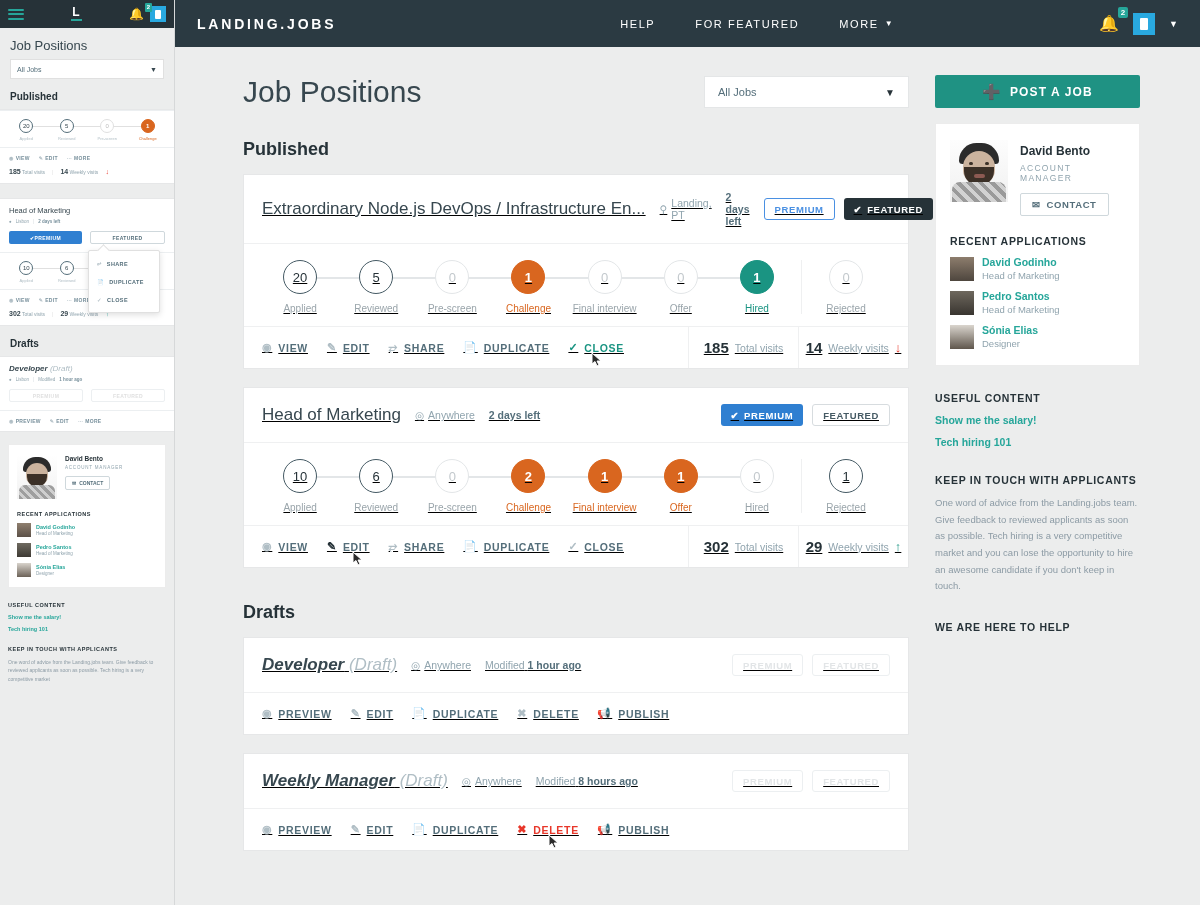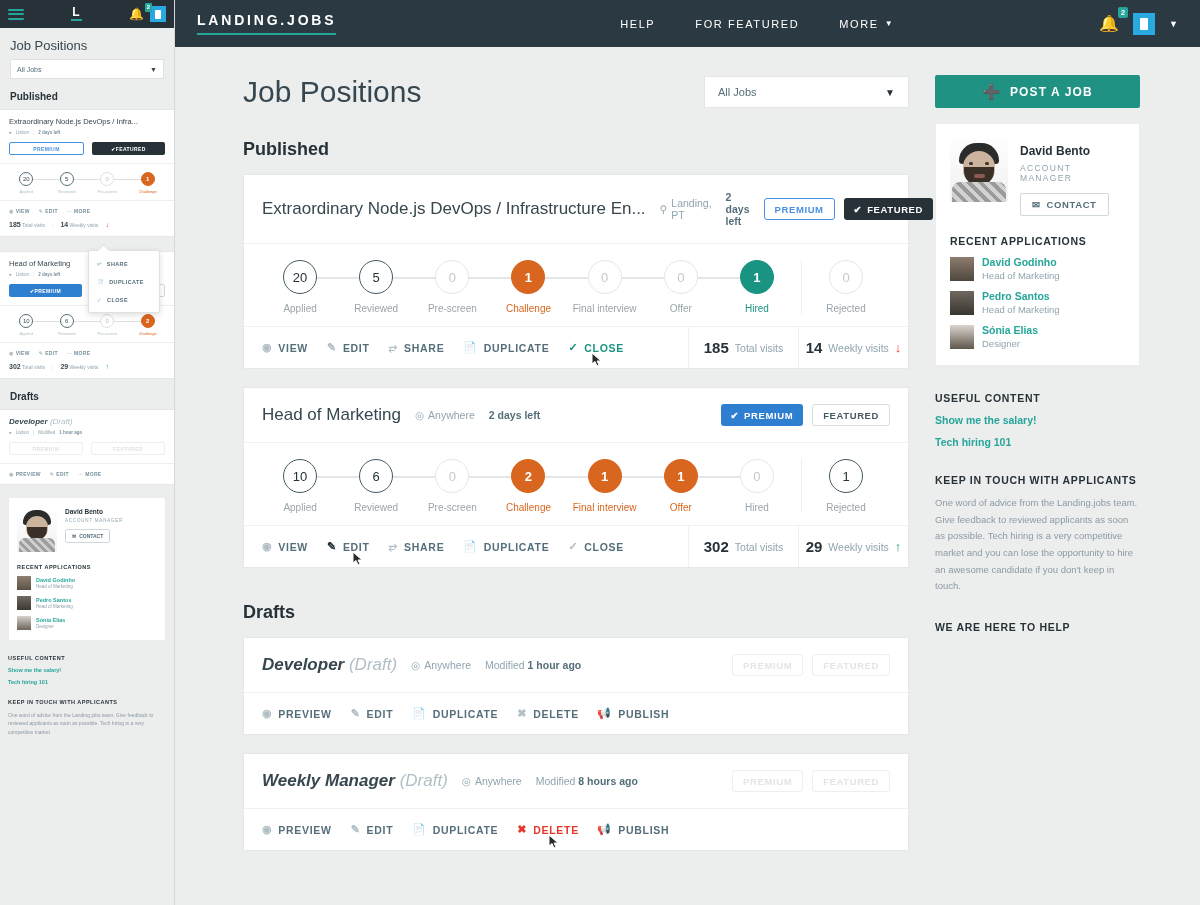--- a/index.html
+++ b/index.html
@@ -128,21 +128,21 @@
   .m-side-h { font-size: 5.5px; font-weight:700; color:#263238; letter-spacing:.5px; padding: 0 8px; margin-top: 14px;}
   .m-side-link { font-size: 5.5px; color:#26a69a; font-weight:700; padding: 0 8px; margin-top:6px; }
   .m-side-p { font-size: 5px; color:#8c9ba5; line-height: 1.65; padding: 0 8px; margin-top: 6px;}
 
   
   .desktop { flex: 1; height: 905px; background: #eceded; overflow: hidden; position: relative;}
   .topnav {
     height: 47px; background: #2b3a42; display: flex; align-items: center;
     padding: 0 22px; position: relative;
   }
-  .brand { display: flex; flex-direction: column; text-align: center; }
+  .brand { display: flex; flex-direction: row; text-align: center; }
   .brand-text { color:#fff; font-size: 14px; font-weight: 700; letter-spacing: 2.8px; }
   .brand-rule { height: 2px; background: #26a69a; margin-top: 5px; width: 100%; }
   .nav-links { display: flex; gap: 40px; margin: 0 auto; }
   .nav-link { color:#fff; font-size: 11px; letter-spacing: 1.6px; font-weight: 400; display:flex; align-items:center; gap:6px;}
   .nav-right { display: flex; align-items: center; gap: 14px; position:absolute; right: 22px;}
   .bell-wrap { position: relative; color:#fff; }
   .bell-wrap .badge {
     position: absolute; top: -7px; right: -9px; background: #26a69a; color:#fff;
     font-size: 8px; font-weight: 700; padding: 1px 3px; border-radius: 2px; line-height: 9px;
   }
@@ -158,21 +158,21 @@
   .title-row { display: flex; align-items: center; justify-content: space-between; margin-bottom: 30px;}
   .jobs-select {
     width: 205px; height: 32px; background: #fff; border: 1px solid #e4e6e7;
     display: flex; align-items: center; justify-content: space-between;
     padding: 0 13px; font-size: 11px; color: #546e7a;
   }
   .jobs-select .chev { color:#263238; font-size: 10px;}
 
   .section-title { font-size: 18px; font-weight: 700; color: #263238; margin-bottom: 14px; }
 
-  .job-card { background: #fff; border: 1px solid #e6e7e8; margin-bottom: 18px; }
+  .job-card { background: #fff; border: 1px solid #e6e7e8; margin-bottom: 18px; text-decoration: underline; }
   .job-head { display: flex; align-items: center; padding: 16px 18px; gap: 14px; }
   .job-name { font-size: 17px; color: #37474f; white-space: nowrap; }
   .job-name.draft { font-style: italic; font-weight: 700; }
   .job-name.draft .dr { color: #b0bec5; font-weight: 400; }
   .job-loc { font-size: 10.5px; color: #90a4ae; display: flex; gap:4px; align-items: center; }
   .job-days { font-size: 10.5px; color: #546e7a; font-weight: 700; }
   .badges { margin-left: auto; display: flex; gap: 9px; }
   .badge-btn {
     height: 22px; min-width: 62px; padding: 0 10px; border-radius: 3px;
     font-size: 9.5px; font-weight: 700; letter-spacing: .6px;
@@ -289,33 +289,20 @@
 
     <div class="m-body">
       <div class="m-title">Job Positions</div>
       <div class="m-select">
         <span>All Jobs</span>
         <span class="chev">▼</span>
       </div>
       <div class="m-section-h">Published</div>
 
       <div class="m-card">
-        <div class="m-card-head">
-          <div class="m-card-title">Extraordinary Node.js DevOps / Infra...</div>
-          <div class="m-meta">
-            <span>●</span>
-            <span>Lisbon</span>
-            <span class="sep">|</span>
-            <b>2 days left</b>
-          </div>
-          <div class="m-badges">
-            <div class="m-badge prem-o">PREMIUM</div>
-            <div class="m-badge feat-f">✔ <span>FEATURED</span></div>
-          </div>
-        </div>
         <div class="m-pipe">
           <div class="m-stage">
               <div class="line"></div>
               <div class="circ">20</div>
               <div class="lbl">Applied</div>
             </div>
           <div class="m-stage">
               <div class="line"></div>
               <div class="circ">5</div>
               <div class="lbl">Reviewed</div>

